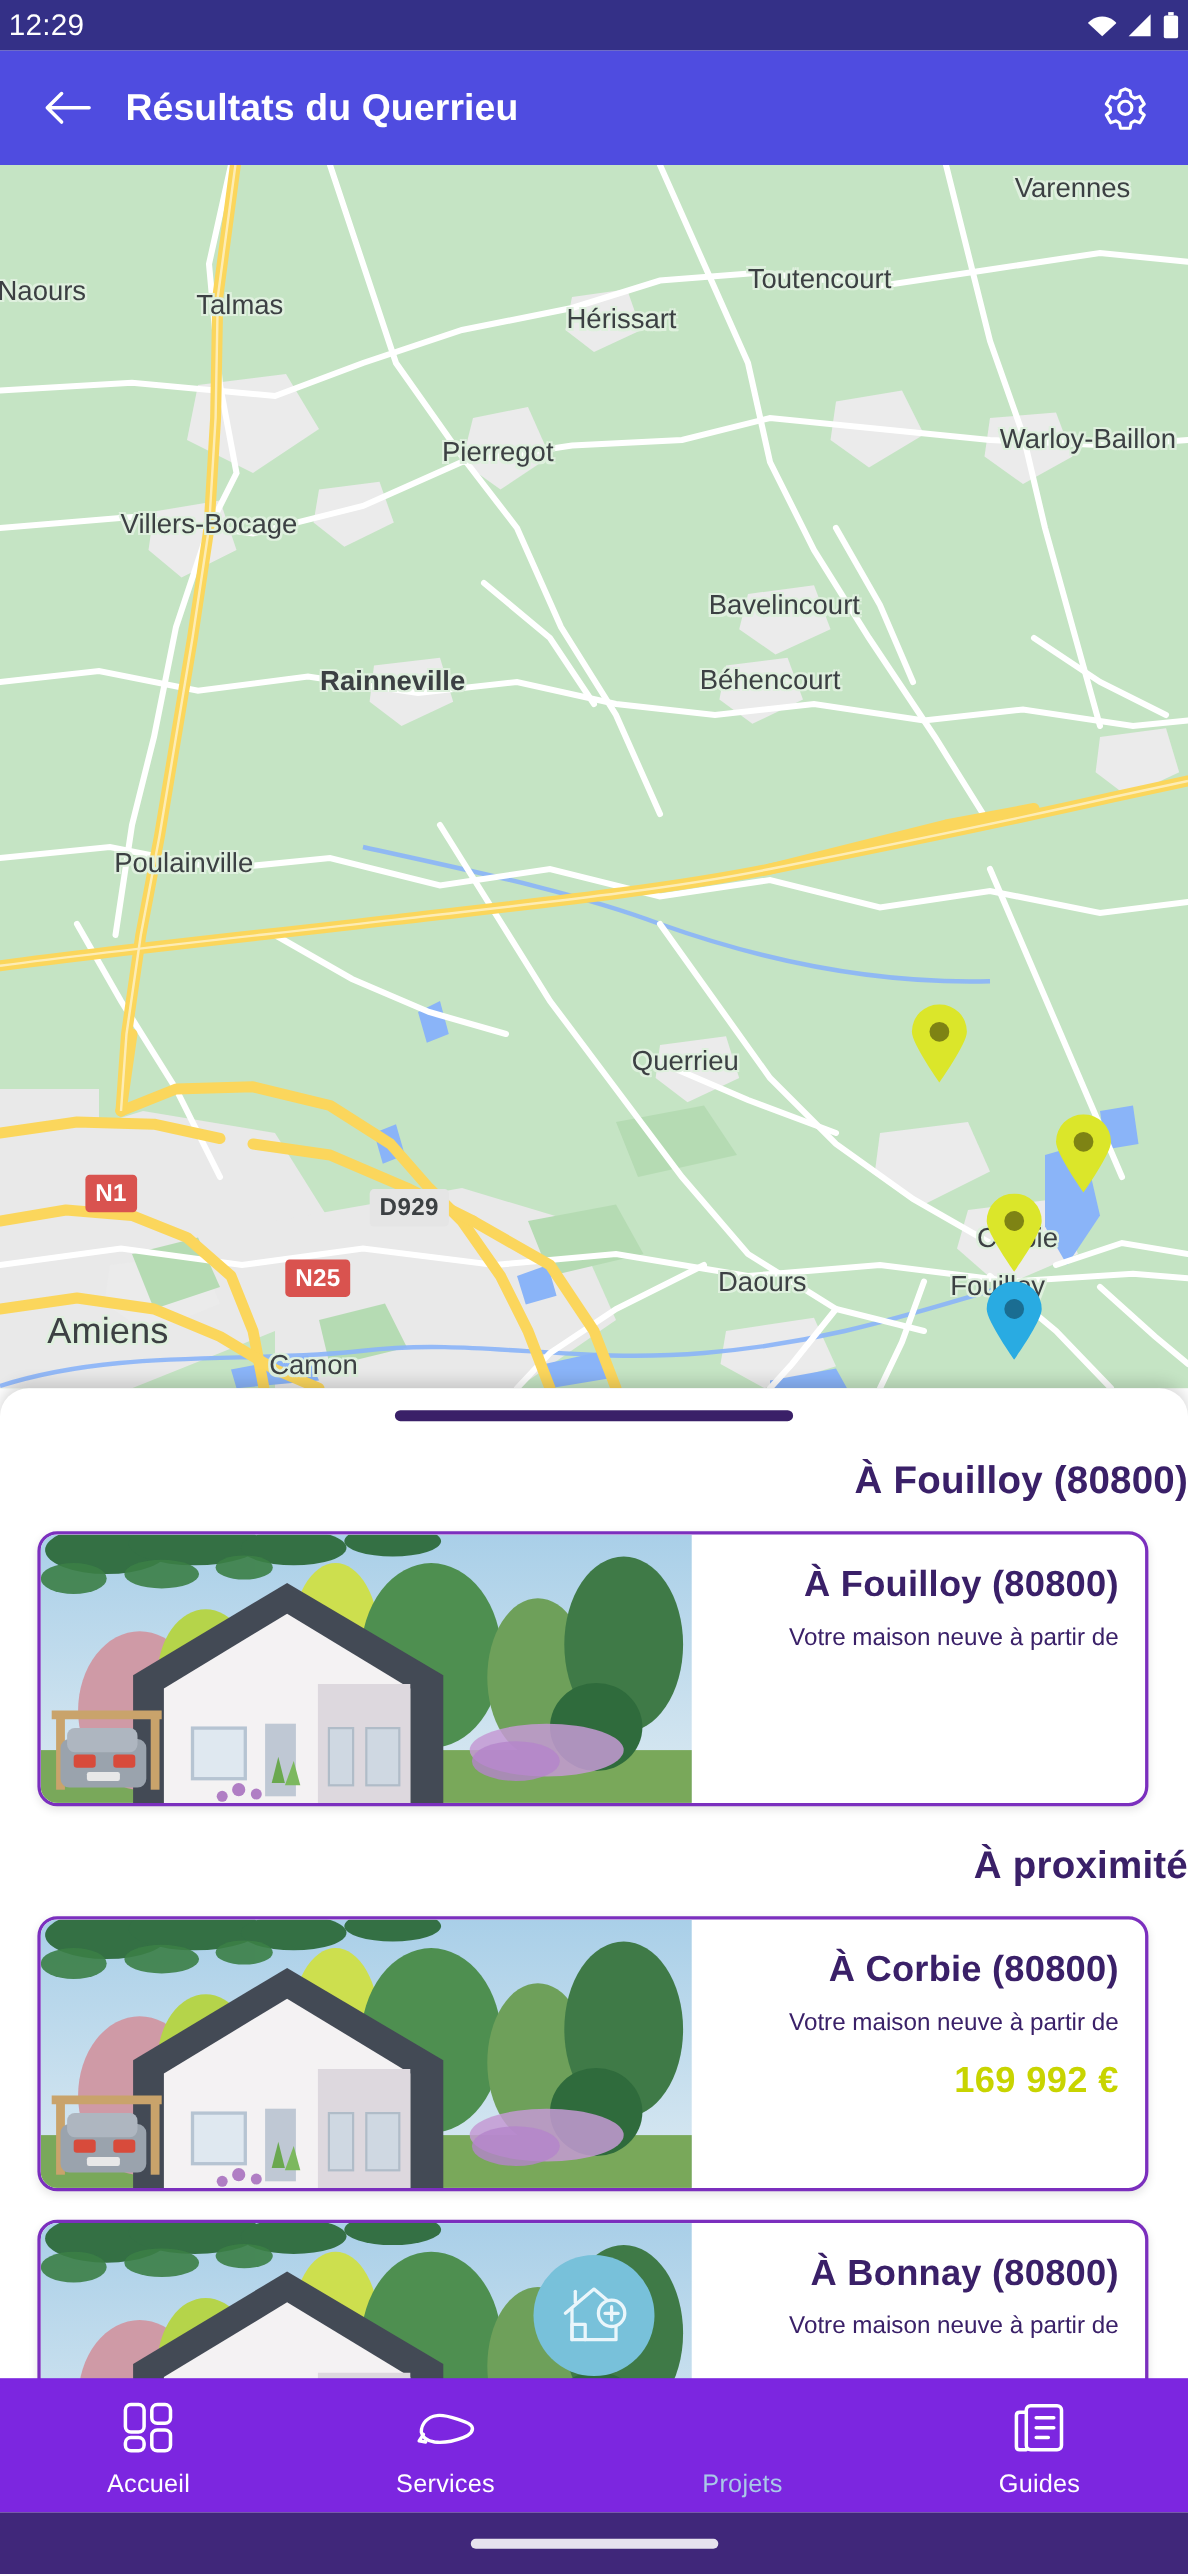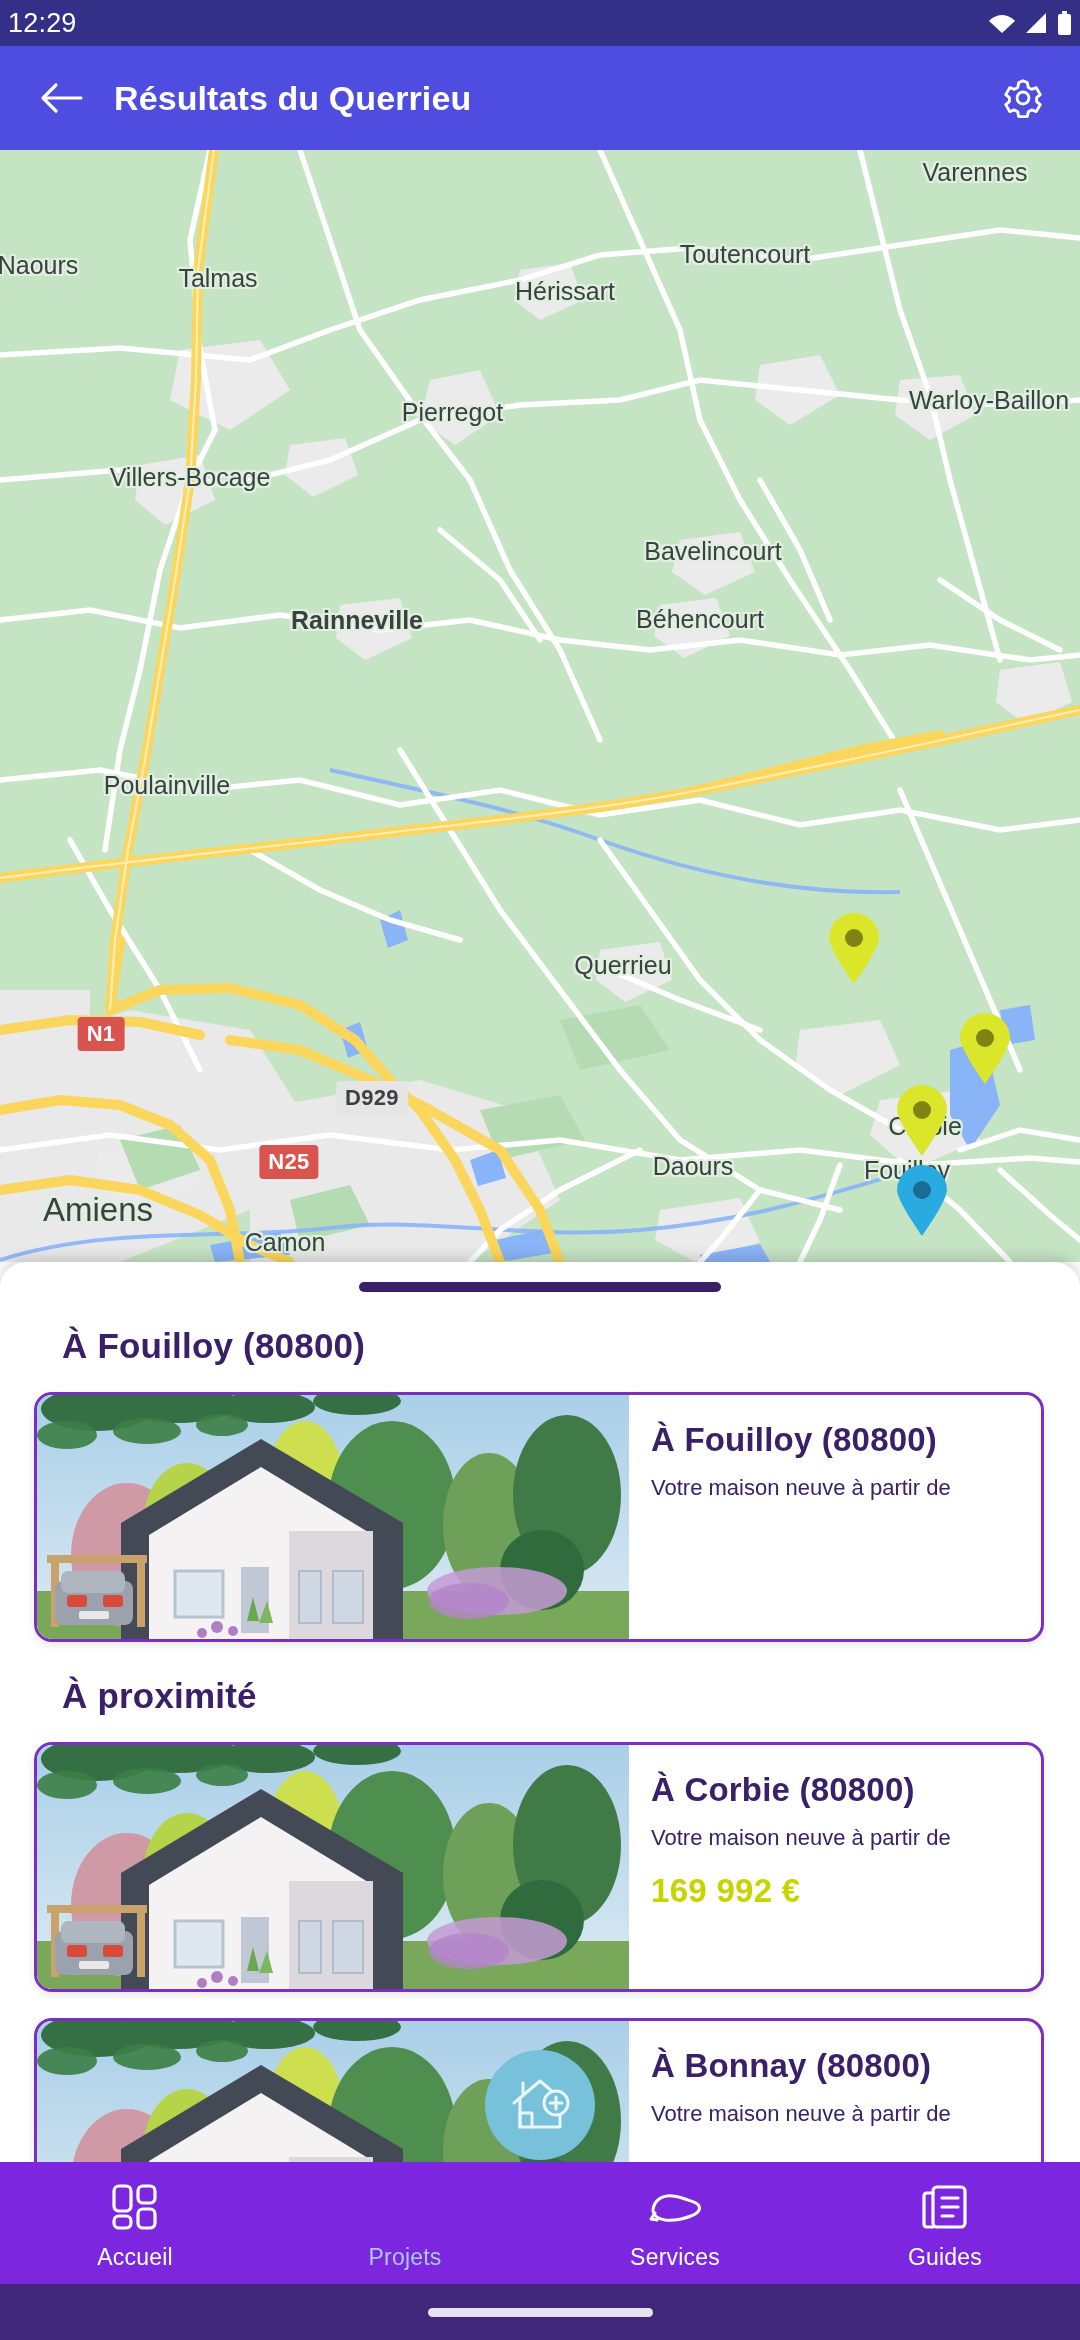--- a/index.html
+++ b/index.html
@@ -55,20 +55,21 @@
   .road-badge.d{ background:#e5e5e5; color:#3c4043; }
 
   .pin{ position:absolute; transform:translate(-50%,-100%); }
 
   
   .sheet{
     position:absolute; top:1262px; left:0; width:1080px; height:920px;
     background:#fff; border-radius:26px 26px 0 0;
     box-shadow:0 -4px 14px rgba(0,0,0,.16);
     overflow:hidden;
+    text-align:right;
   }
   .drag-handle{
     width:362px; height:10px; background:#3a2068;
     border-radius:6px; margin:20px auto 0;
   }
   .section-title{
     color:#3a2068; font-size:35px; font-weight:700;
     margin:34px 0 0 62px; letter-spacing:.2px;
   }
 
@@ -258,21 +259,21 @@
     <div class="map-label" style="left:357px;top:470px;font-weight:bold;">Rainneville</div>
     <div class="map-label" style="left:700px;top:469px;">Béhencourt</div>
     <div class="map-label" style="left:167px;top:635px;">Poulainville</div>
     <div class="map-label" style="left:623px;top:815px;">Querrieu</div>
     <div class="map-label" style="left:925px;top:976px;">Corbie</div>
     <div class="map-label" style="left:693px;top:1016px;">Daours</div>
     <div class="map-label" style="left:907px;top:1020px;">Fouilloy</div>
     <div class="map-label" style="left:98px;top:1060px;font-size:33px;">Amiens</div>
     <div class="map-label" style="left:285px;top:1092px;">Camon</div>
 
-    <div class="road-badge n" style="left:101px;top:884px;">N1</div>
+    <div class="road-badge n" style="left:101px;top:935px;">N1</div>
     <div class="road-badge d" style="left:372px;top:948px;">D929</div>
     <div class="road-badge n" style="left:289px;top:1012px;">N25</div>
 
     <div class="pin" style="left:827px;top:763px;">
       <svg width="54" height="72" viewBox="0 0 54 72">
           <path d="M27 71 C27 71 52 36 52 25 A25 25 0 1 0 2 25 C2 36 27 71 27 71 Z" fill="#dbe62a"></path>
           <circle cx="27" cy="25" r="9" fill="#7e8314"></circle>
         </svg>
     </div>
     <div class="pin" style="left:958px;top:863px;">
@@ -497,33 +498,33 @@
         <svg width="50" height="50" viewBox="0 0 50 50" fill="none" stroke="#fff" stroke-width="3.2">
           <rect x="4" y="4" width="17" height="25" rx="5"></rect>
           <rect x="28" y="4" width="17" height="17" rx="5"></rect>
           <rect x="4" y="34" width="17" height="12" rx="5"></rect>
           <rect x="28" y="27" width="17" height="19" rx="5"></rect>
         </svg>
       </div>
       <div class="nav-label">Accueil</div>
     </div>
 
-    <div class="nav-item fab active">
-      <div class="nav-icon"></div>
-      <div class="nav-label">Projets</div>
-    </div>
-
     <div class="nav-item">
       <div class="nav-icon">
         <svg width="56" height="44" viewBox="0 0 56 44" fill="none" stroke="#fff" stroke-width="3" stroke-linecap="round" stroke-linejoin="round">
           <path d="M6 26 C6 18 12 12 20 11 C26 10 32 12 38 14 C44 16 50 17 52 21 C54 25 50 29 44 31 C36 34 26 36 18 35 C12 34 7 31 6 26 Z"></path>
           <path d="M8 28 L4 34 L10 35"></path>
         </svg>
       </div>
       <div class="nav-label">Services</div>
+    </div>
+
+    <div class="nav-item fab active">
+      <div class="nav-icon"></div>
+      <div class="nav-label">Projets</div>
     </div>
 
     <div class="nav-item">
       <div class="nav-icon">
         <svg width="50" height="50" viewBox="0 0 50 50" fill="none" stroke="#fff" stroke-width="3.2" stroke-linecap="round" stroke-linejoin="round">
           <rect x="13" y="5" width="32" height="40" rx="4"></rect>
           <path d="M13 11 L7 11 C5 11 4 12 4 14 L4 42 C4 44 5 45 7 45 L13 45"></path>
           <path d="M22 16 L38 16 M22 25 L38 25 M22 34 L33 34"></path>
         </svg>
       </div>

